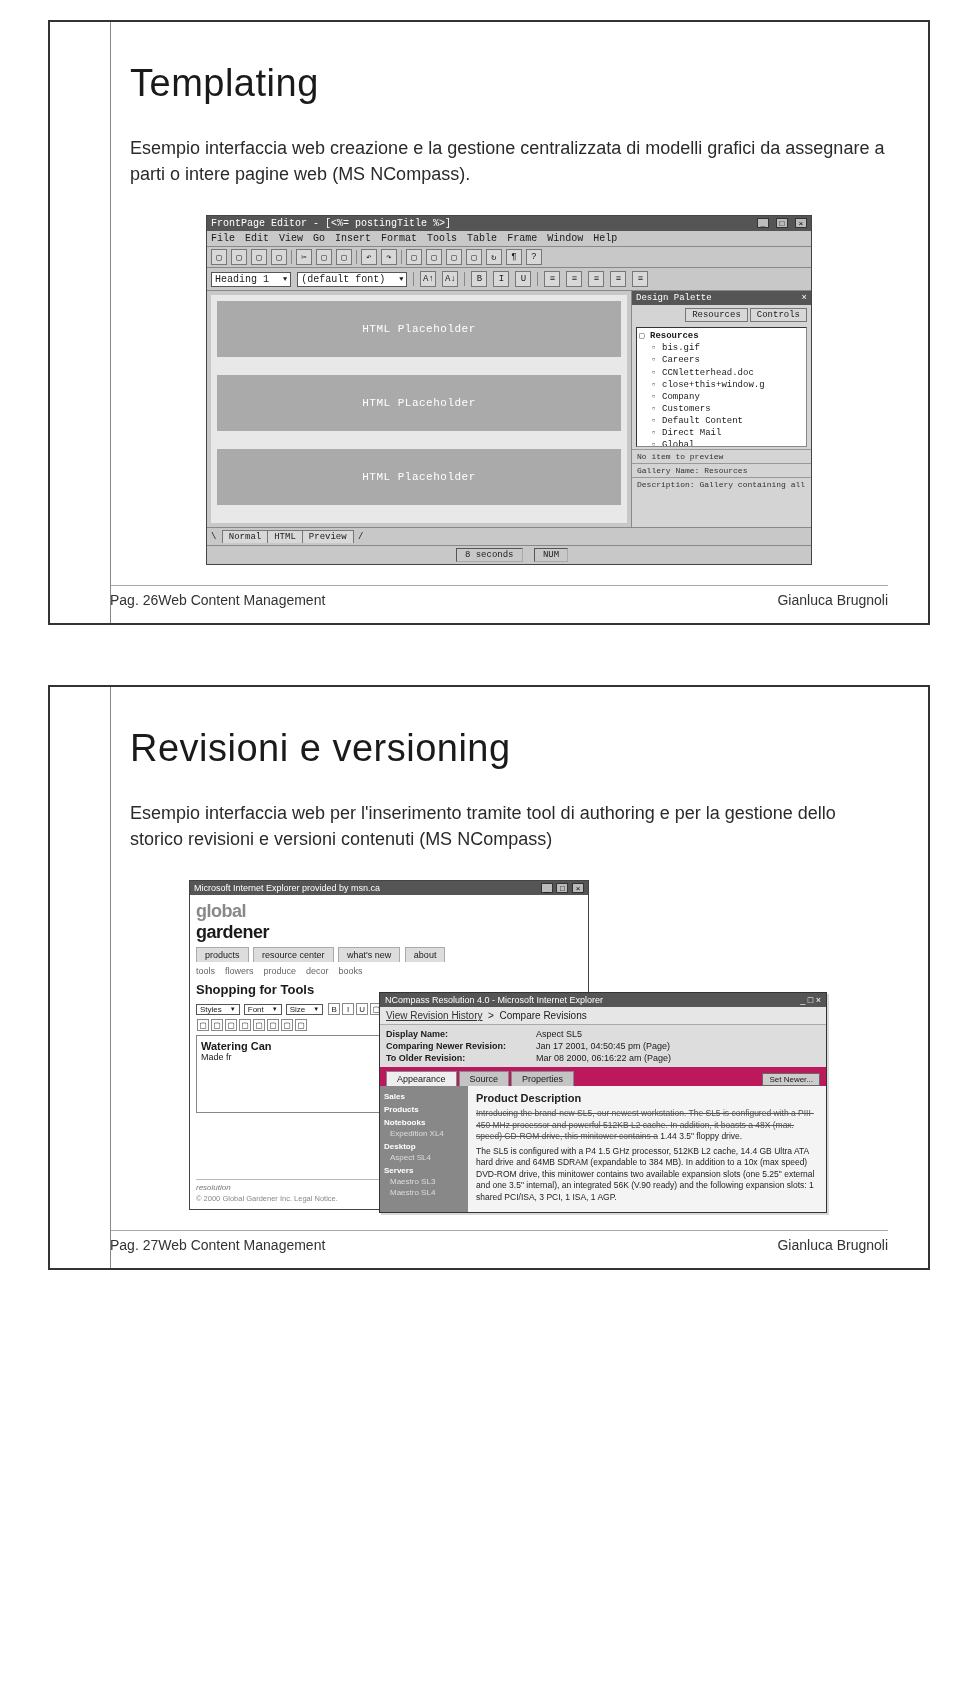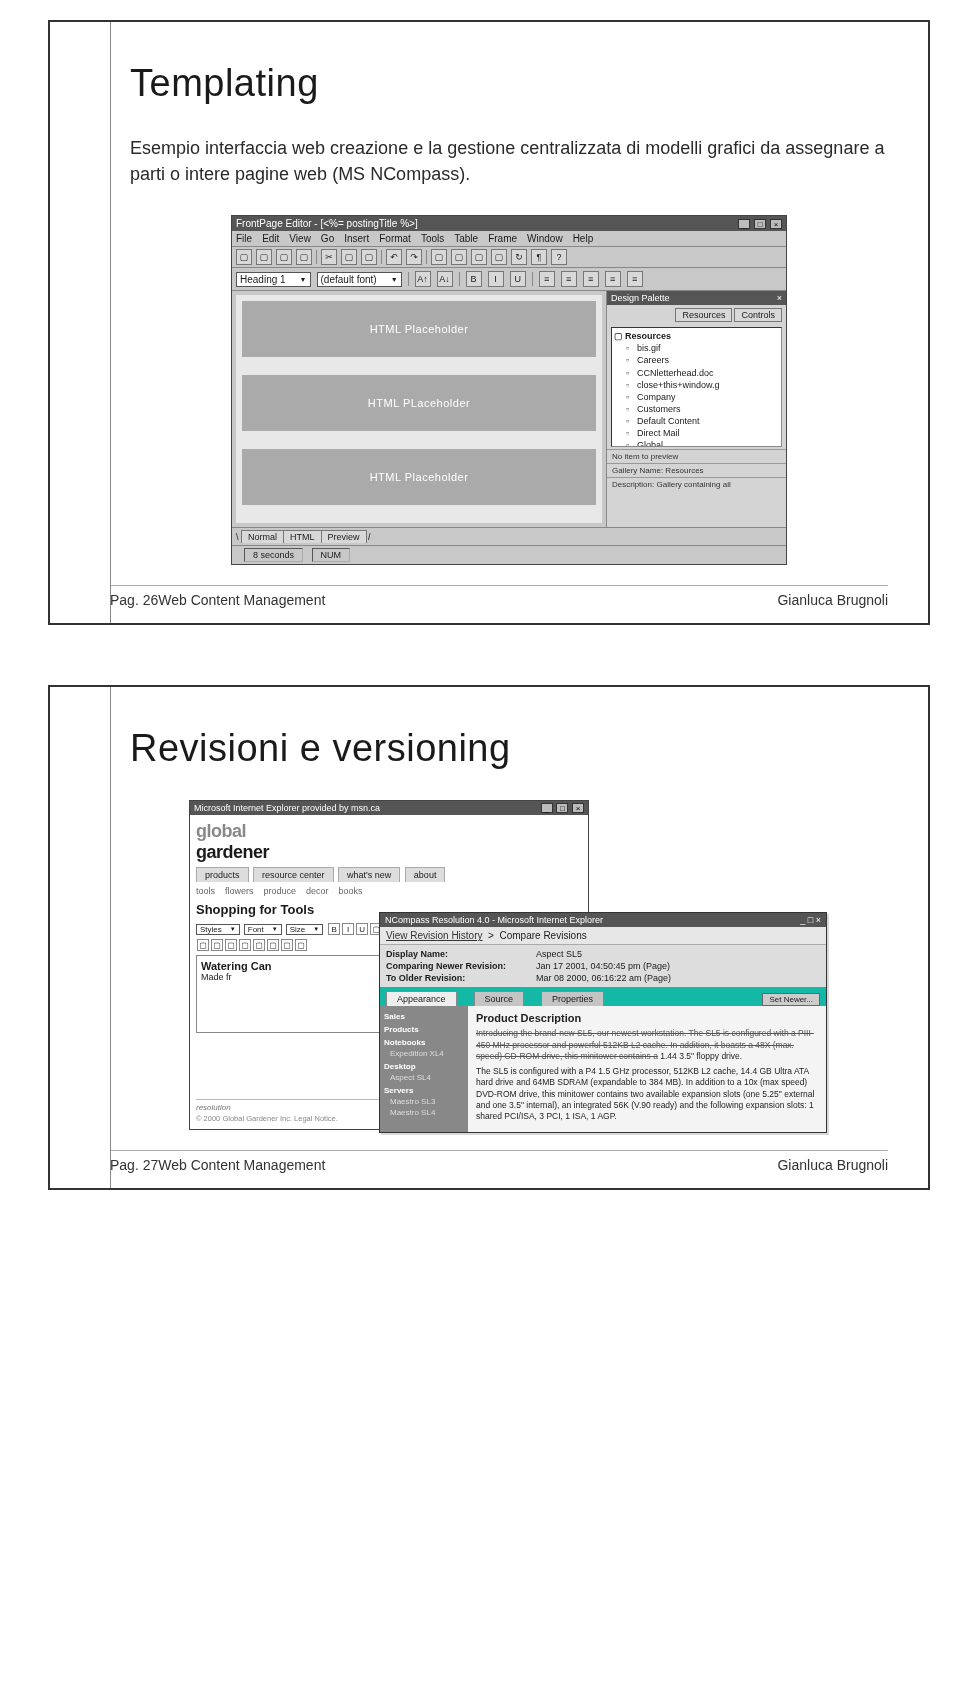--- a/index.html
+++ b/index.html
@@ -45,26 +45,26 @@
     margin-top: 20px;
     border-top: 1px solid #aaa;
     padding-top: 6px;
     margin-left: -20px;
   }
   .slide-footer .mid { flex: 1; text-align: left; margin-right: 20px; }
   .slide-footer .right { }
 
   
   .scr1 {
-    width: 556px;
+    width: 606px;
     margin: 0 auto 20px auto;
     border: 1px solid #444;
     background: #c8c8c8;
     font-size: 10px;
-    font-family: Liberation Sans, sans-serif;
+    font-family: Liberation Mono, monospace;
   }
   .scr1 .titlebar {
     background: #555;
     color: #fff;
     padding: 2px 4px;
     display: flex;
     justify-content: space-between;
     align-items: center;
   }
   .scr1 .titlebar .icons span {
@@ -141,21 +141,21 @@
   }
   .scr1 .tabs-bottom {
     background: #c8c8c8; padding: 2px 4px; font-size: 9px;
     border-top: 1px solid #888;
   }
   .scr1 .tabs-bottom span {
     display: inline-block; border: 1px solid #777; border-bottom: none;
     padding: 1px 6px; margin-right: -1px; background: #d8d8d8;
   }
   .scr1 .status {
-    background: #c8c8c8; padding: 2px 6px; text-align: left;
+    background: #c8c8c8; padding: 2px 6px; text-align: center;
     font-size: 9px; border-top: 1px solid #888;
   }
   .scr1 .status .cell { display: inline-block; border: 1px inset #aaa; padding: 1px 8px; margin-left: 6px; }
 
   
   .scr2 {
     width: 640px;
     margin: 0 auto 20px auto;
     position: relative;
     font-size: 9px;
@@ -233,22 +233,22 @@
     padding: 3px 6px; background: #e6e6e6;
     border-bottom: 1px solid #aaa; font-size: 10px;
   }
   .scr2 .popup .crumb a { text-decoration: underline; color: #333; }
   .scr2 .popup .info {
     background: #ddd; padding: 4px 6px; font-size: 9px;
     display: grid; grid-template-columns: 150px 1fr; row-gap: 2px;
   }
   .scr2 .popup .info .lbl { font-weight: bold; }
   .scr2 .popup .tabrow {
-    padding: 4px 6px 0 6px; background: #14b8a6;
-    display: flex; gap: 17px; align-items: flex-end;
+    padding: 4px 6px 0 6px; background: #be185d;
+    display: flex; gap: 2px; align-items: flex-end;
   }
   .scr2 .popup .tabrow .tab {
     background: #c4c4c4; border: 1px solid #888; border-bottom: none;
     padding: 2px 10px; font-size: 9px;
   }
   .scr2 .popup .tabrow .tab.active { background: #eee; }
   .scr2 .popup .tools { margin-left: auto; }
   .scr2 .popup .tools .btn { display: inline-block; border: 1px solid #666; background: #ccc; padding: 1px 6px; font-size: 8px; }
   .scr2 .popup .content-row { display: flex; background: #eee; }
   .scr2 .popup .sidenav {
@@ -380,20 +380,21 @@
   <div class="slide-footer">
     <span>Pag. 26</span>
     <span class="mid">Web Content Management</span>
     <span class="right">Gianluca Brugnoli</span>
   </div>
 </div>
 
 <div class="slide-frame">
   <div class="sep-line"></div>
   <h1 class="slide-title">Revisioni e versioning</h1>
+  <p class="slide-body">Esempio interfaccia web per l'inserimento tramite tool di authoring e per la gestione dello storico revisioni e versioni contenuti (MS NCompass)</p>
 
   <div class="scr2">
 
     <div class="browser">
       <div class="titlebar">
         <span>Microsoft Internet Explorer provided by msn.ca</span>
         <span class="icons">
           <span>_</span>
           <span>□</span>
           <span>×</span>

